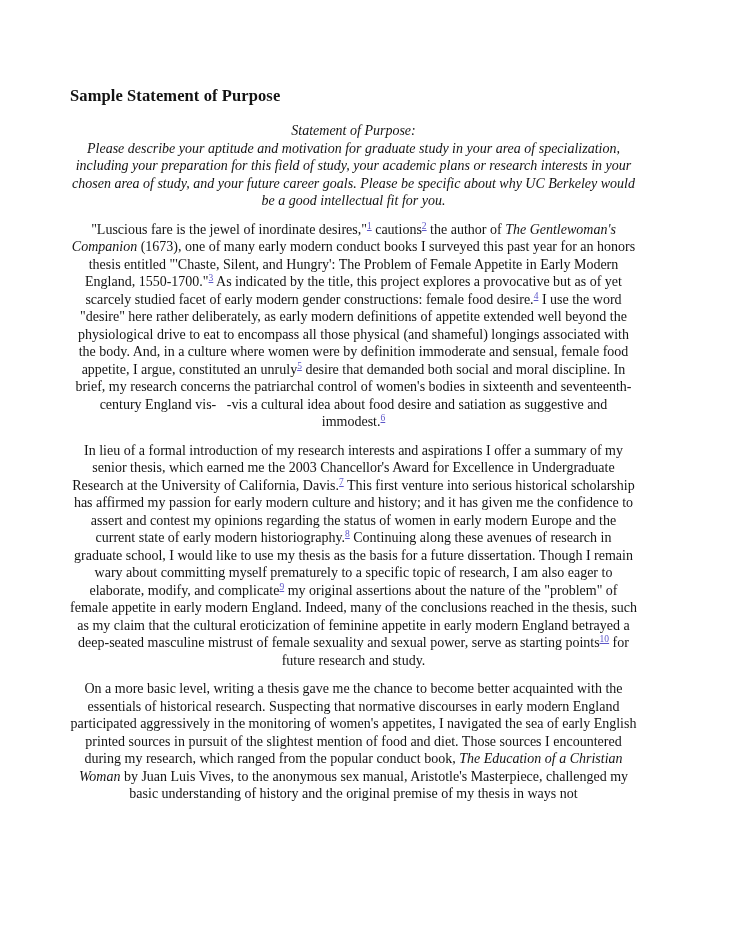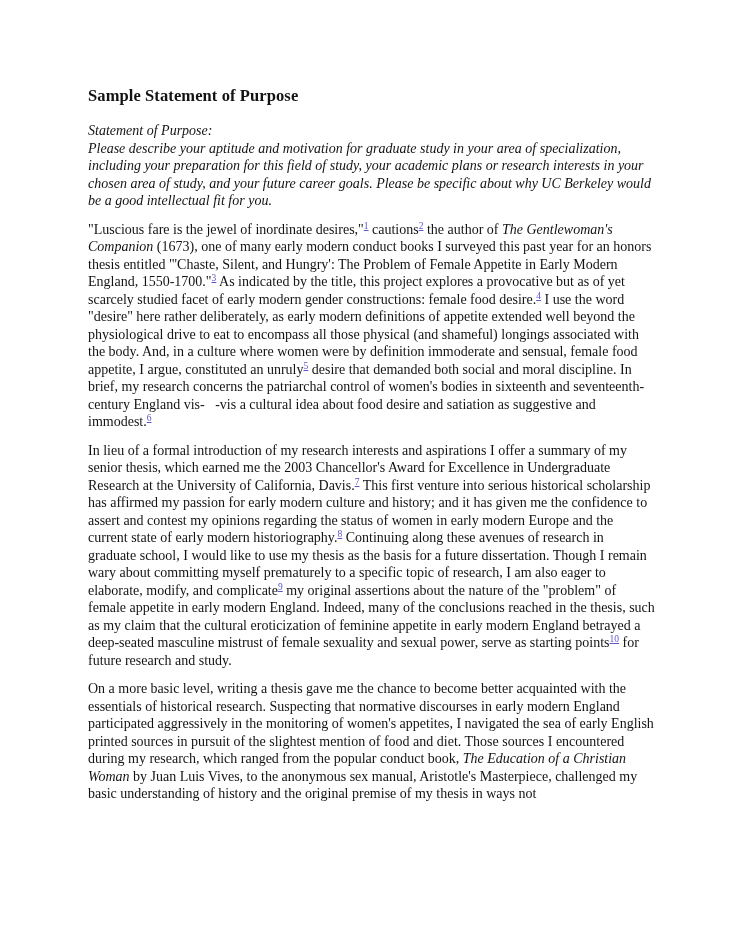--- a/index.html
+++ b/index.html
@@ -12,35 +12,35 @@
     width: 736px;
     height: 952px;
     background: #ffffff;
     overflow: hidden;
     font-family: "Liberation Serif", "DejaVu Serif", serif;
     color: #131313;
   }
   .content {
     position: absolute;
     top: 86px;
-    left: 88px;
+    left: 70px;
     width: 567px;
   }
   .doc-title {
     font-size: 16.5px;
     font-weight: bold;
     line-height: 20px;
     margin: 0 0 16px 0;
     letter-spacing: 0.1px;
   }
   .para {
     font-size: 14px;
     line-height: 17.5px;
     margin: 0 0 11px 0;
-    text-align: left;
+    text-align: center;
   }
   .para.italic, .italic {
     font-style: italic;
   }
   .footnote-link {
     text-decoration: underline;
     font-size: 9.5px;
     cursor: pointer;
   }
   sup.fn {

